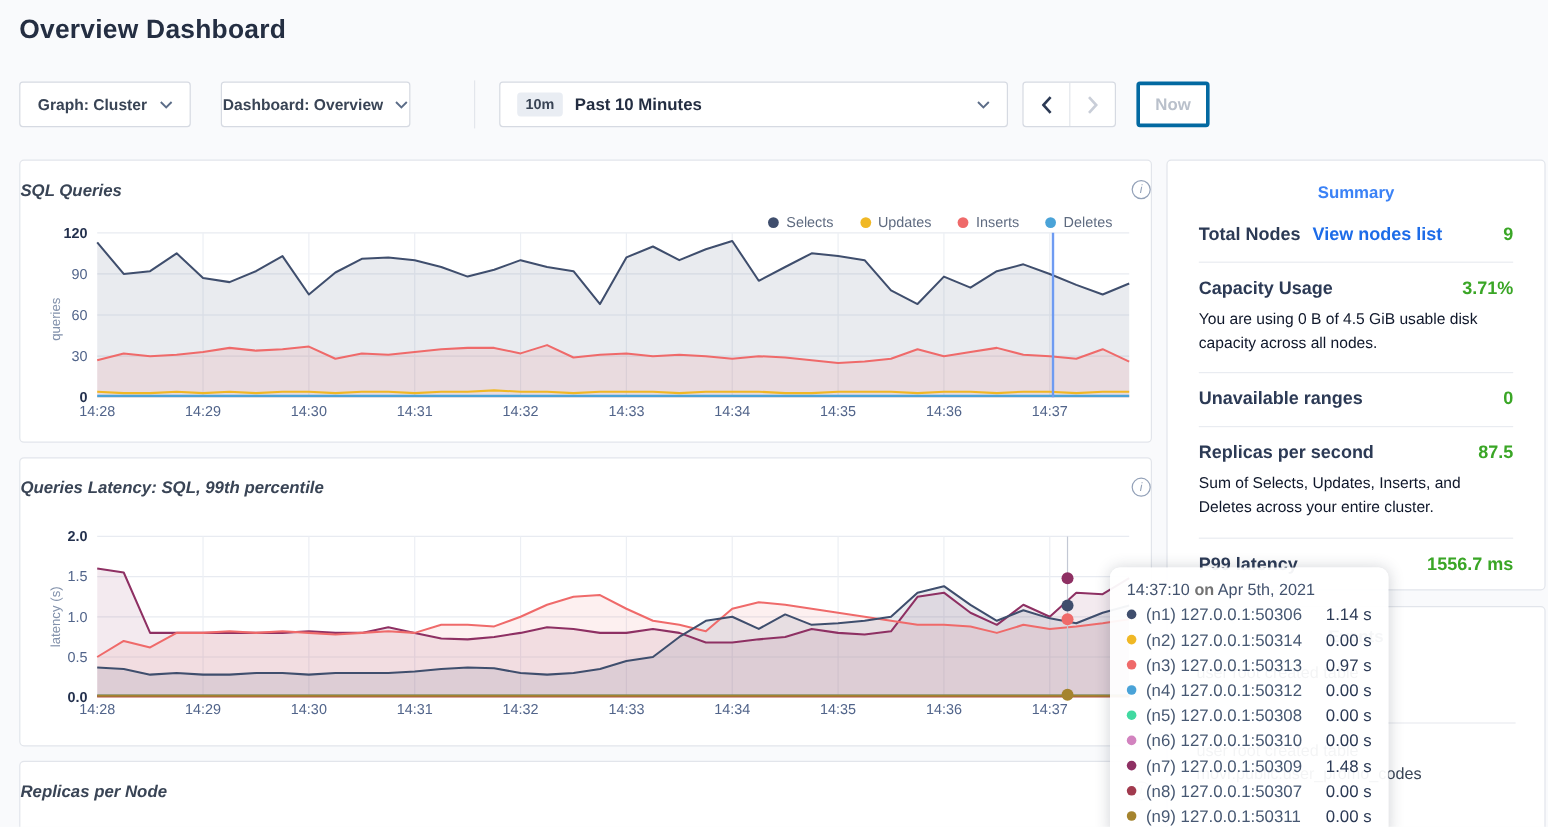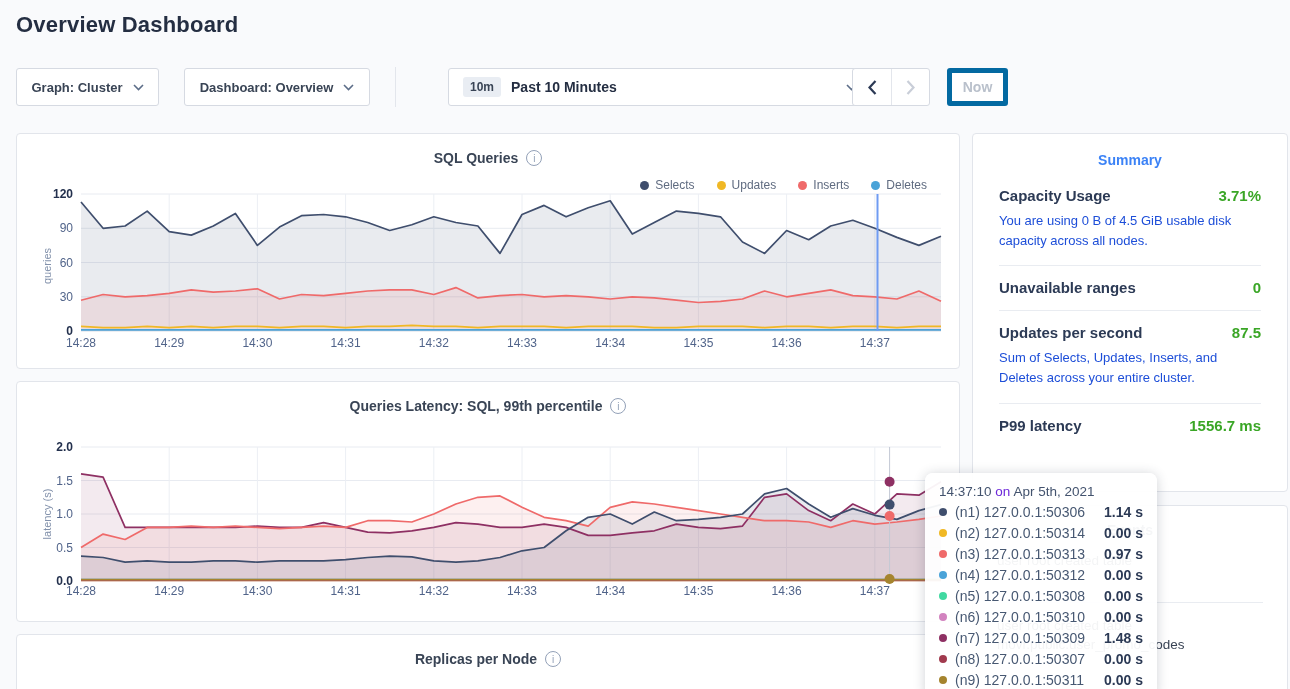--- a/index.html
+++ b/index.html
@@ -15,46 +15,46 @@
     font-size:22px; font-weight:600; color:#242e42; letter-spacing:.2px;
   }
   
   .btn {
     position:absolute; top:68px; height:38px; background:#fff;
     border:1px solid #d6dae2; border-radius:3px;
     display:flex; align-items:center; justify-content:center; gap:10px;
     font-size:13px; font-weight:700; color:#394455; cursor:pointer;
   }
   .vdiv { position:absolute; top:67px; height:40px; width:1px; background:#e3e6ec; }
-  .time-select { justify-content:space-between; padding:16px 14px;margin-left:32px; }
+  .time-select { justify-content:space-between; padding:16px 14px; }
   .time-badge {
     background:#e9edf3; color:#394455; font-size:12px; font-weight:700;
     padding:3px 7px; border-radius:3px;
   }
   .time-label { font-size:14px; font-weight:700; color:#242e42; }
   .time-chevron { margin-left:auto; }
   .pager {
     position:absolute; left:852px; top:68px; width:78px; height:38px;
     border:1px solid #d6dae2; border-radius:3px; background:#fff;
     display:flex; overflow:hidden;
   }
   .pager > div { width:50%; display:flex; align-items:center; justify-content:center; cursor:pointer; }
   .pager > div:last-child { border-left:1px solid #e3e6ec; }
   .now-btn {
     position:absolute; left:947px; top:68px; width:61px; height:38px;
-    border:5px solid #0369a1; border-radius:3px; background:#fff;
+    border:3px solid #0369a1; border-radius:3px; background:#fff;
     display:flex; align-items:center; justify-content:center;
     font-size:14px; font-weight:700; color:#b9c0cb;
   }
   
   .card { position:absolute; background:#fff; border:1px solid #e2e5eb; border-radius:4px; }
   .chart-title {
     position:absolute; top:16px; left:0; width:100%;
-    display:flex; align-items:center; justify-content:center; gap:8px;
-    font-size:14px; font-weight:700; color:#394455;
+    display:flex; align-items:center; justify-content:space-between; gap:8px;
+    font-size:14px; font-weight:700; color:#394455;font-style:italic;
   }
   .info-icon {
     width:16px; height:16px; border:1px solid #93a1b8; border-radius:50%;
     color:#93a1b8; font-size:10px; font-weight:400;
     display:inline-flex; align-items:center; justify-content:center; cursor:pointer;
   }
   .legend {
     position:absolute; top:44px; right:32px; display:flex; gap:22px;
     font-size:12px; color:#5f6b80;
   }
@@ -67,50 +67,50 @@
   svg.chart { position:absolute; left:0; font-family:"Liberation Sans","DejaVu Sans",sans-serif; }
   
   .sum-title { text-align:center; font-size:14px; font-weight:700; color:#3b82f6; margin:18px 0 6px; }
   .sum-body { padding:0 26px; }
   .sum-row { padding:13px 0 14px; border-bottom:1px solid #e9ecf1; }
   .sum-row.last { border-bottom:none; }
   .sum-head { display:flex; align-items:baseline; gap:10px; }
   .sum-label { font-size:15px; font-weight:700; color:#2c3a55; }
   .sum-link { font-size:15px; font-weight:700; color:#1d6ce8; cursor:pointer; }
   .sum-value { margin-left:auto; font-size:15px; font-weight:700; color:#3aa626; }
-  .sum-desc { margin-top:7px; font-size:13px; color:#1d4ed8; line-height:1.55; }
+  .sum-desc { margin-top:7px; font-size:13px; color:#0f172a; line-height:1.55; }
   
   .evt-title { text-align:center; font-size:14px; font-weight:700; color:#55627a; margin-top:16px; }
   .evt-body { padding:0 24px; }
   .evt-item { padding:13px 0; font-size:13.5px; color:#394455; line-height:19px; min-height:64px; }
   .evt-item + .evt-item { border-top:1px solid #e9ecf1; min-height:0; }
   
   .tooltip {
     position:absolute; left:925px; top:473px; width:232px; z-index:30;
     background:rgba(255,255,255,0.94); border-radius:8px;
     box-shadow:0 1px 12px rgba(40,50,70,0.22); padding:11px 14px 10px;
   }
   .tt-head { font-size:13.5px; color:#43536e; }
-  .tt-head .tt-on { color:#6d28d9; }
+  .tt-head .tt-on { color:#737373;font-weight:bold; }
   .tt-row { display:flex; align-items:center; gap:8px; margin-top:5px; font-size:14px; color:#475872; }
   .tt-dot { width:8px; height:8px; border-radius:50%; flex:0 0 auto; }
-  .tt-val { margin-left:auto; font-weight:700; color:#2c3a55; }
+  .tt-val { margin-left:auto; font-weight:400; color:#2c3a55; }
 </style>
 </head>
 <body>
 
 <div class="page-title">Overview Dashboard</div>
 
 <div class="btn" style="left:16px;width:143px;">
   <span>Graph: Cluster</span>
   <svg width="11" height="7" viewBox="0 0 11 7">
       <polyline points="1,1 5.5,5.5 10,1" fill="none" stroke="#5c6d88" stroke-width="1.6"></polyline>
     </svg>
 </div>
-<div class="btn" style="left:184px;width:186px;">
+<div class="btn" style="left:184px;width:158px;">
   <span>Dashboard: Overview</span>
   <svg width="11" height="7" viewBox="0 0 11 7">
       <polyline points="1,1 5.5,5.5 10,1" fill="none" stroke="#5c6d88" stroke-width="1.6"></polyline>
     </svg>
 </div>
 <div class="vdiv" style="left:395px;"></div>
 <div class="btn time-select" style="left:416px;width:424px;">
   <span class="time-badge">10m</span>
   <span class="time-label">Past 10 Minutes</span>
   <svg class="time-chevron" width="11" height="7" viewBox="0 0 11 7">
@@ -256,34 +256,41 @@
     <span>Replicas per Node</span>
     <span class="info-icon">i</span>
   </div>
 </div>
 
 <div class="card" style="left:972px;top:133px;width:316px;height:359px;">
   <div class="sum-title">Summary</div>
   <div class="sum-body">
     <div class="sum-row">
       <div class="sum-head">
+        <span class="sum-label">Total Nodes</span>
+        <span class="sum-link">View nodes list</span>
+        <span class="sum-value">9</span>
+      </div>
+    </div>
+    <div class="sum-row">
+      <div class="sum-head">
         <span class="sum-label">Capacity Usage</span>
         <span class="sum-value">3.71%</span>
       </div>
       <div class="sum-desc">You are using 0 B of 4.5 GiB usable disk capacity across all nodes.</div>
     </div>
     <div class="sum-row">
       <div class="sum-head">
         <span class="sum-label">Unavailable ranges</span>
         <span class="sum-value">0</span>
       </div>
     </div>
     <div class="sum-row">
       <div class="sum-head">
-        <span class="sum-label">Updates per second</span>
+        <span class="sum-label">Replicas per second</span>
         <span class="sum-value">87.5</span>
       </div>
       <div class="sum-desc">Sum of Selects, Updates, Inserts, and Deletes across your entire cluster.</div>
     </div>
     <div class="sum-row last">
       <div class="sum-head">
         <span class="sum-label">P99 latency</span>
         <span class="sum-value">1556.7 ms</span>
       </div>
     </div>

